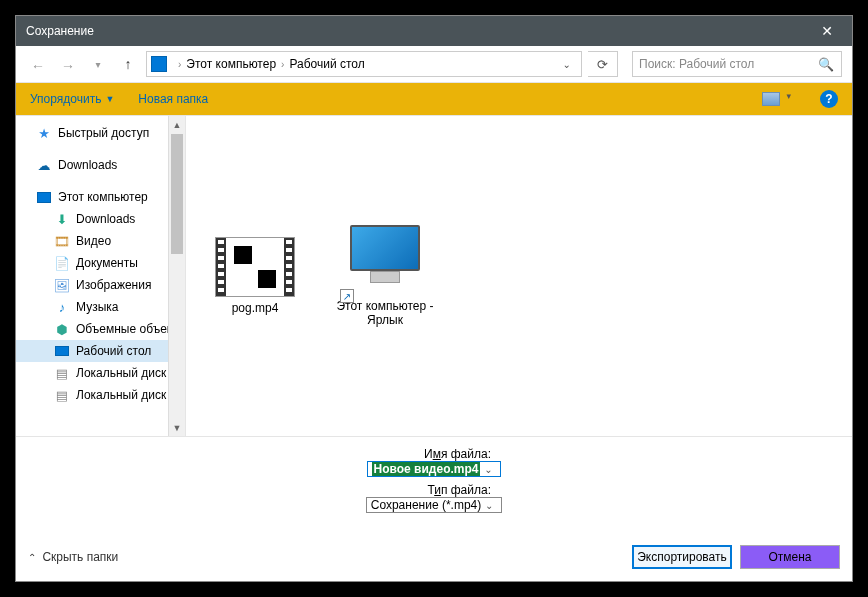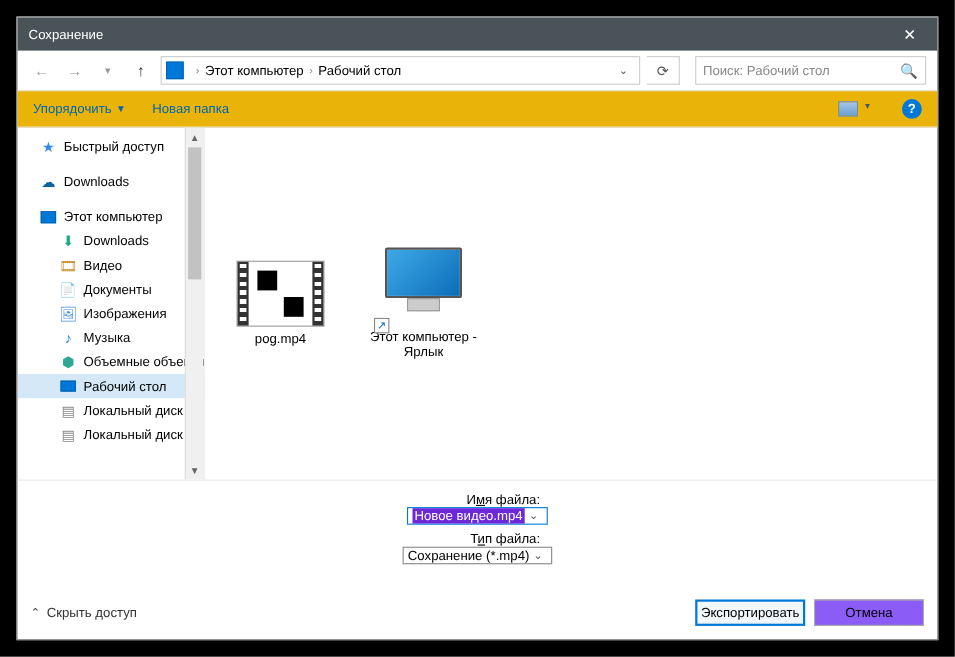--- a/index.html
+++ b/index.html
@@ -46,21 +46,21 @@
 .monitor { width:70px; height:46px; background:linear-gradient(135deg,#3da9e8,#0d6db8); border:2px solid #555; border-radius:2px; margin:0 auto; position:relative; }
 .monitor::after { content:""; position:absolute; bottom:-14px; left:50%; transform:translateX(-50%); width:28px; height:10px; background:#ccc; border:1px solid #999; }
 .shortcut-arrow { position:absolute; bottom:-14px; left:10px; width:14px; height:14px; background:#fff; border:1px solid #888; font-size:10px; display:flex; align-items:center; justify-content:center; color:#0063b1; }
 .bottom { border-top:1px solid #e5e5e5; padding:10px 12px 10px 12px; }
 .field-row { display:flex; align-items:center; margin-bottom:6px; font-size:12px;flex-direction:column; }
 .field-row label { width:130px; text-align:right; padding-right:8px; }
 .field-row .u { text-decoration:underline; }
 .combo { flex:1; height:22px; border:1px solid #0078d7; display:flex; align-items:center; padding:0 4px; position:relative; }
 .combo.plain { border-color:#888; }
 .combo .val { flex:1; font-size:12px; }
-.combo .sel { background:#6d28d9; color:#fff; padding:0 2px; }
+.combo .sel { background:#15803d; color:#fff; padding:0 2px;font-weight:bold; }
 .combo .dd { width:16px; text-align:center; font-size:10px; color:#555; }
 .footer { display:flex; align-items:center; padding:16px 12px 12px; font-size:12px; }
 .hide-folders { display:flex; align-items:center; gap:6px; color:#333; }
 .btns { margin-left:auto; display:flex; gap:8px; }
 .btn { min-width:100px; height:24px; border:1px solid #aaa; background:#8b5cf6; font-size:12px; cursor:pointer; }
 .btn.primary { border:2px solid #0078d7; background:#f0f7fd; }
 .view-icon { width:18px; height:14px; border:1px solid #6a8fb5; background:linear-gradient(#a8c6e6,#6a9fd4); position:relative; }
 .view-icon::after { content:"▾"; position:absolute; right:-12px; top:-2px; font-size:9px; color:#555; }
 </style>
 </head>
@@ -203,21 +203,21 @@
       <div class="combo plain">
         <span class="val">Сохранение (*.mp4)</span>
         <span class="dd">⌄</span>
       </div>
     </div>
   </div>
 
   <div class="footer">
     <div class="hide-folders">
       <span style="font-size:10px;">⌃</span>
-      <span>Скрыть доступ</span>
+      <span>Скрыть папки</span>
     </div>
     <div class="btns">
       <button class="btn primary">Экспортировать</button>
       <button class="btn">Отмена</button>
     </div>
   </div>
 
 </div>
 
 </body></html>

